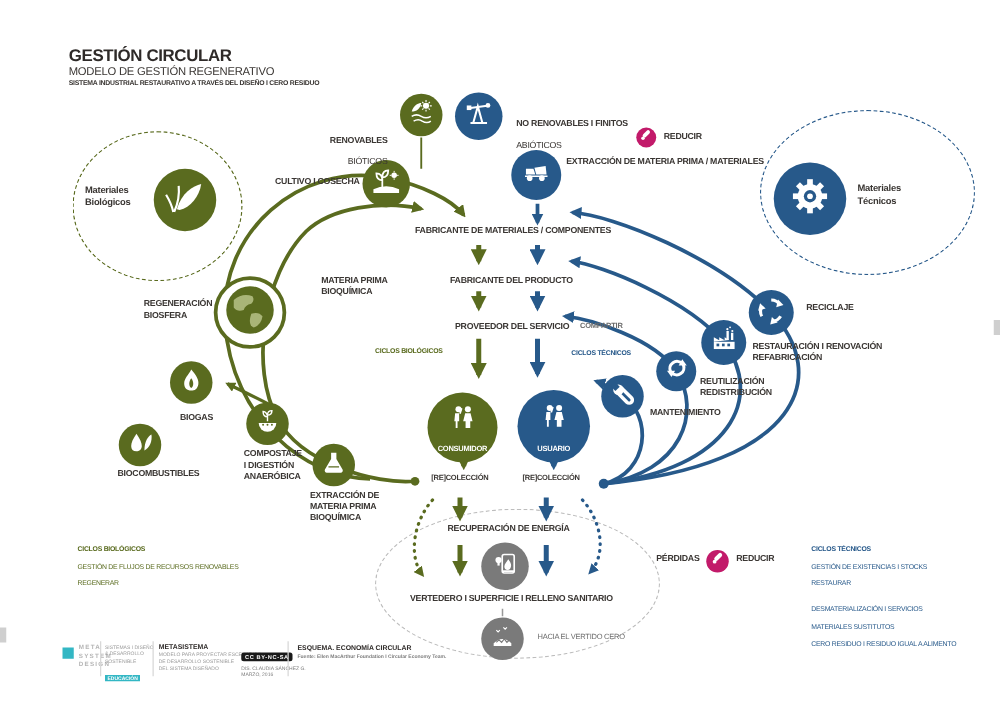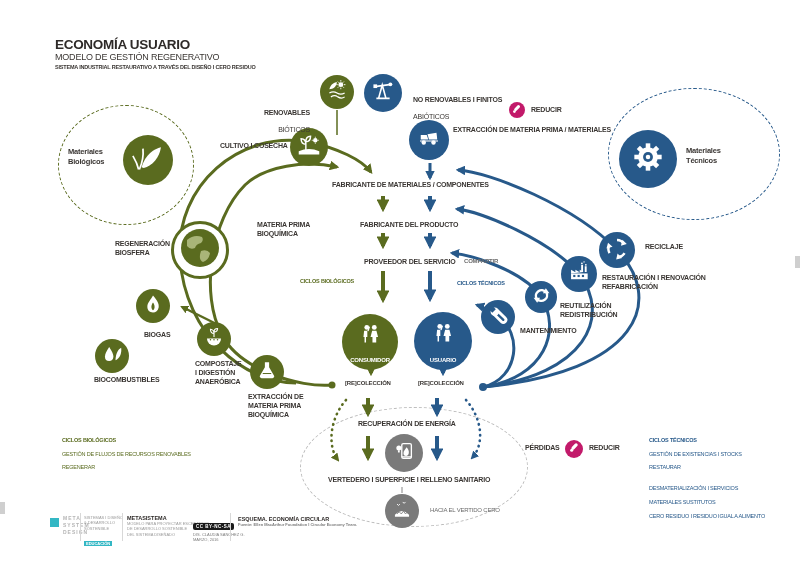--- a/index.html
+++ b/index.html
@@ -88,21 +88,21 @@
       <path d="M 437,436 L 437,458" marker-end="url(#mb)"></path>
     </g>
     <path d="M 466,400 C 482,418 485,444 472,458" stroke="#27598a" stroke-width="2.6" fill="none" stroke-linecap="round" stroke-dasharray="0.5 5" marker-end="url(#mb)"></path>
     <circle cx="483" cy="387" r="4" fill="#27598a"></circle>
 
     <path d="M 402,487 L 402,493" stroke="#999" stroke-width="1.2"></path>
   </svg>
 
   <div class="bigellipse" style="left:300px;top:407px;width:226px;height:118px;"></div>
 
-  <div class="lbl mc" style="left:55px;top:36px;font-size:13.5px;color:#2e2a28;letter-spacing:-0.3px;">ECONOMÍA USUARIO</div>
+  <div class="lbl mc" style="left:55px;top:36px;font-size:13.5px;color:#2e2a28;letter-spacing:-0.3px;">GESTIÓN CIRCULAR</div>
   <div class="lbl mc reg" style="left:55px;top:52px;font-size:9px;color:#3a3633;">MODELO DE GESTIÓN REGENERATIVO</div>
   <div class="lbl" style="left:55px;top:64px;font-size:5.5px;">SISTEMA INDUSTRIAL RESTAURATIVO A TRAVÉS DEL DISEÑO I CERO RESIDUO</div>
 
   <div class="pole bio" style="left:58px;top:105px;width:134px;height:118px;"></div>
   <div class="lbl mc" style="left:68px;top:147px;">Materiales
 Biológicos</div>
   <div class="node olive" style="left:123px;top:135px;width:50px;height:50px;">
     <span>
       <svg width="36" height="36" viewBox="0 0 50 50">
         <path d="M16 38 C21 20 34 12 43 10 C41 24 31 36 19 39 Z" fill="#fff"></path>

